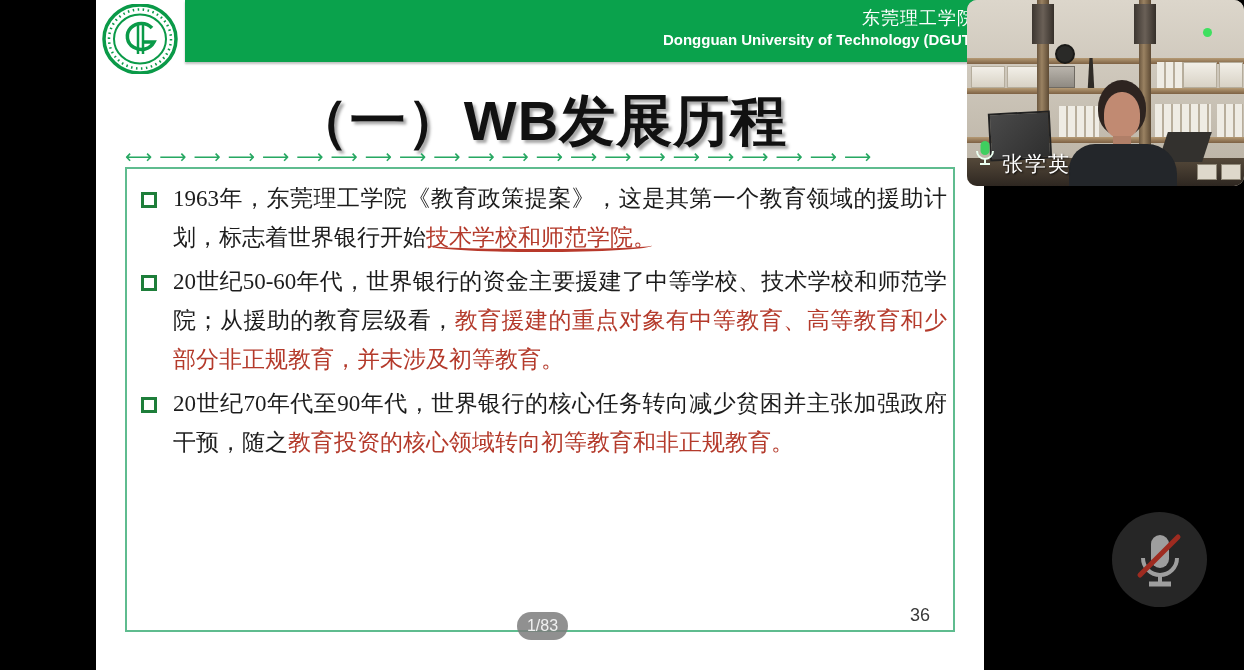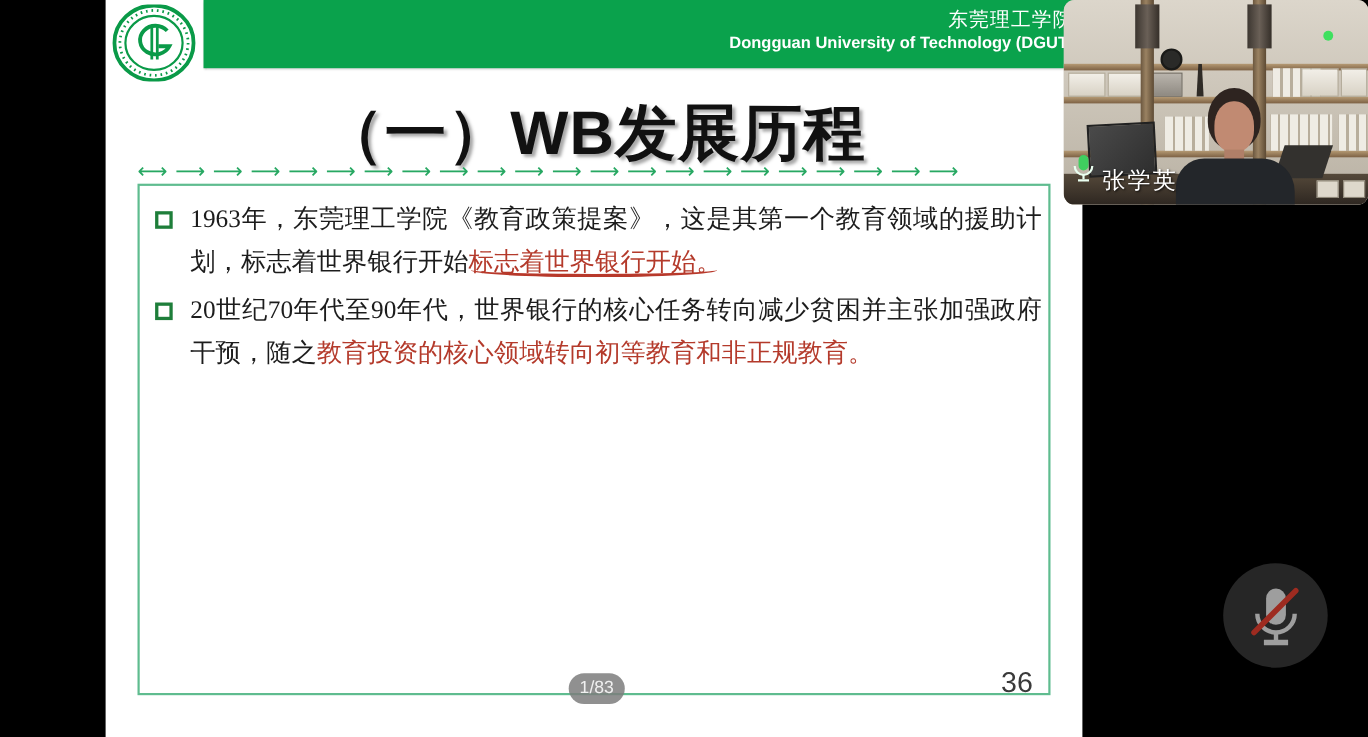--- a/index.html
+++ b/index.html
@@ -31,21 +31,21 @@
   .bullets li{position:relative;padding-left:46px;margin-bottom:5px;
               font-family:"Liberation Serif","DejaVu Serif",serif;
               font-size:23px;line-height:39px;color:#1c1c1c;text-align:justify;}
   .bullets li::before{content:"";position:absolute;left:14px;top:13px;width:10px;height:10px;
               border:3px solid #1e7e3a;background:#fff;}
   .seg-red{color:#b43a2b;}
   .seg-underline{position:relative;}
   .seg-underline::after{content:"";position:absolute;left:2px;right:4px;bottom:-2px;height:10px;
               border-bottom:3px solid #b8392b;border-radius:50%;}
 
-  .slide-page-num{position:absolute;left:814px;top:605px;font-size:26px;color:#3a3a3a;}
+  .slide-page-num{position:absolute;left:814px;top:605px;font-size:18px;color:#3a3a3a;}
 
   
   .page-pill{position:absolute;left:517px;top:612px;width:51px;height:28px;border-radius:14px;
              background:rgba(125,125,125,.85);color:#f0f0f0;font-size:16px;
              display:flex;align-items:center;justify-content:center;z-index:5;}
 
   
   .webcam{position:absolute;left:967px;top:0;width:277px;height:186px;border-radius:10px;
           overflow:hidden;background:#c7bfb2;z-index:6;}
   .wc{position:absolute;}
@@ -100,21 +100,22 @@
       <line x1="36" y1="20" x2="36" y2="50" stroke="#0a9a48" stroke-width="2.5"></line>
       <line x1="41" y1="20" x2="41" y2="50" stroke="#0a9a48" stroke-width="2.5"></line>
     </svg>
 
     <div class="slide-title">（一）WB发展历程</div>
 
     <div class="divider" id="divider">⟷⟶⟶⟶⟶⟶⟶⟶⟶⟶⟶⟶⟶⟶⟶⟶⟶⟶⟶⟶⟶⟶</div>
 
     <div class="content-box">
       <ul class="bullets" id="bullet-list">
-          <li><span>1963年，东莞理工学院《教育政策提案》，这是其第一个教育领域的援助计划，标志着世界银行开始</span><span class="seg-red seg-underline">标志着世界银行开始。</span></li>
+          <li><span>1963年，东莞理工学院《教育政策提案》，这是其第一个教育领域的援助计划，标志着世界银行开始</span><span class="seg-red seg-underline">技术学校和师范学院。</span></li>
+          <li><span>20世纪50-60年代，世界银行的资金主要援建了中等学校、技术学校和师范学院；从援助的教育层级看，</span><span class="seg-red">教育援建的重点对象有中等教育、高等教育和少部分非正规教育，并未涉及初等教育。</span></li>
           <li><span>20世纪70年代至90年代，世界银行的核心任务转向减少贫困并主张加强政府干预，随之</span><span class="seg-red">教育投资的核心领域转向初等教育和非正规教育。</span></li>
         </ul>
     </div>
 
     <div class="slide-page-num">36</div>
   </div>
 
   <div class="page-pill">1/83</div>
 
   <div class="webcam">

